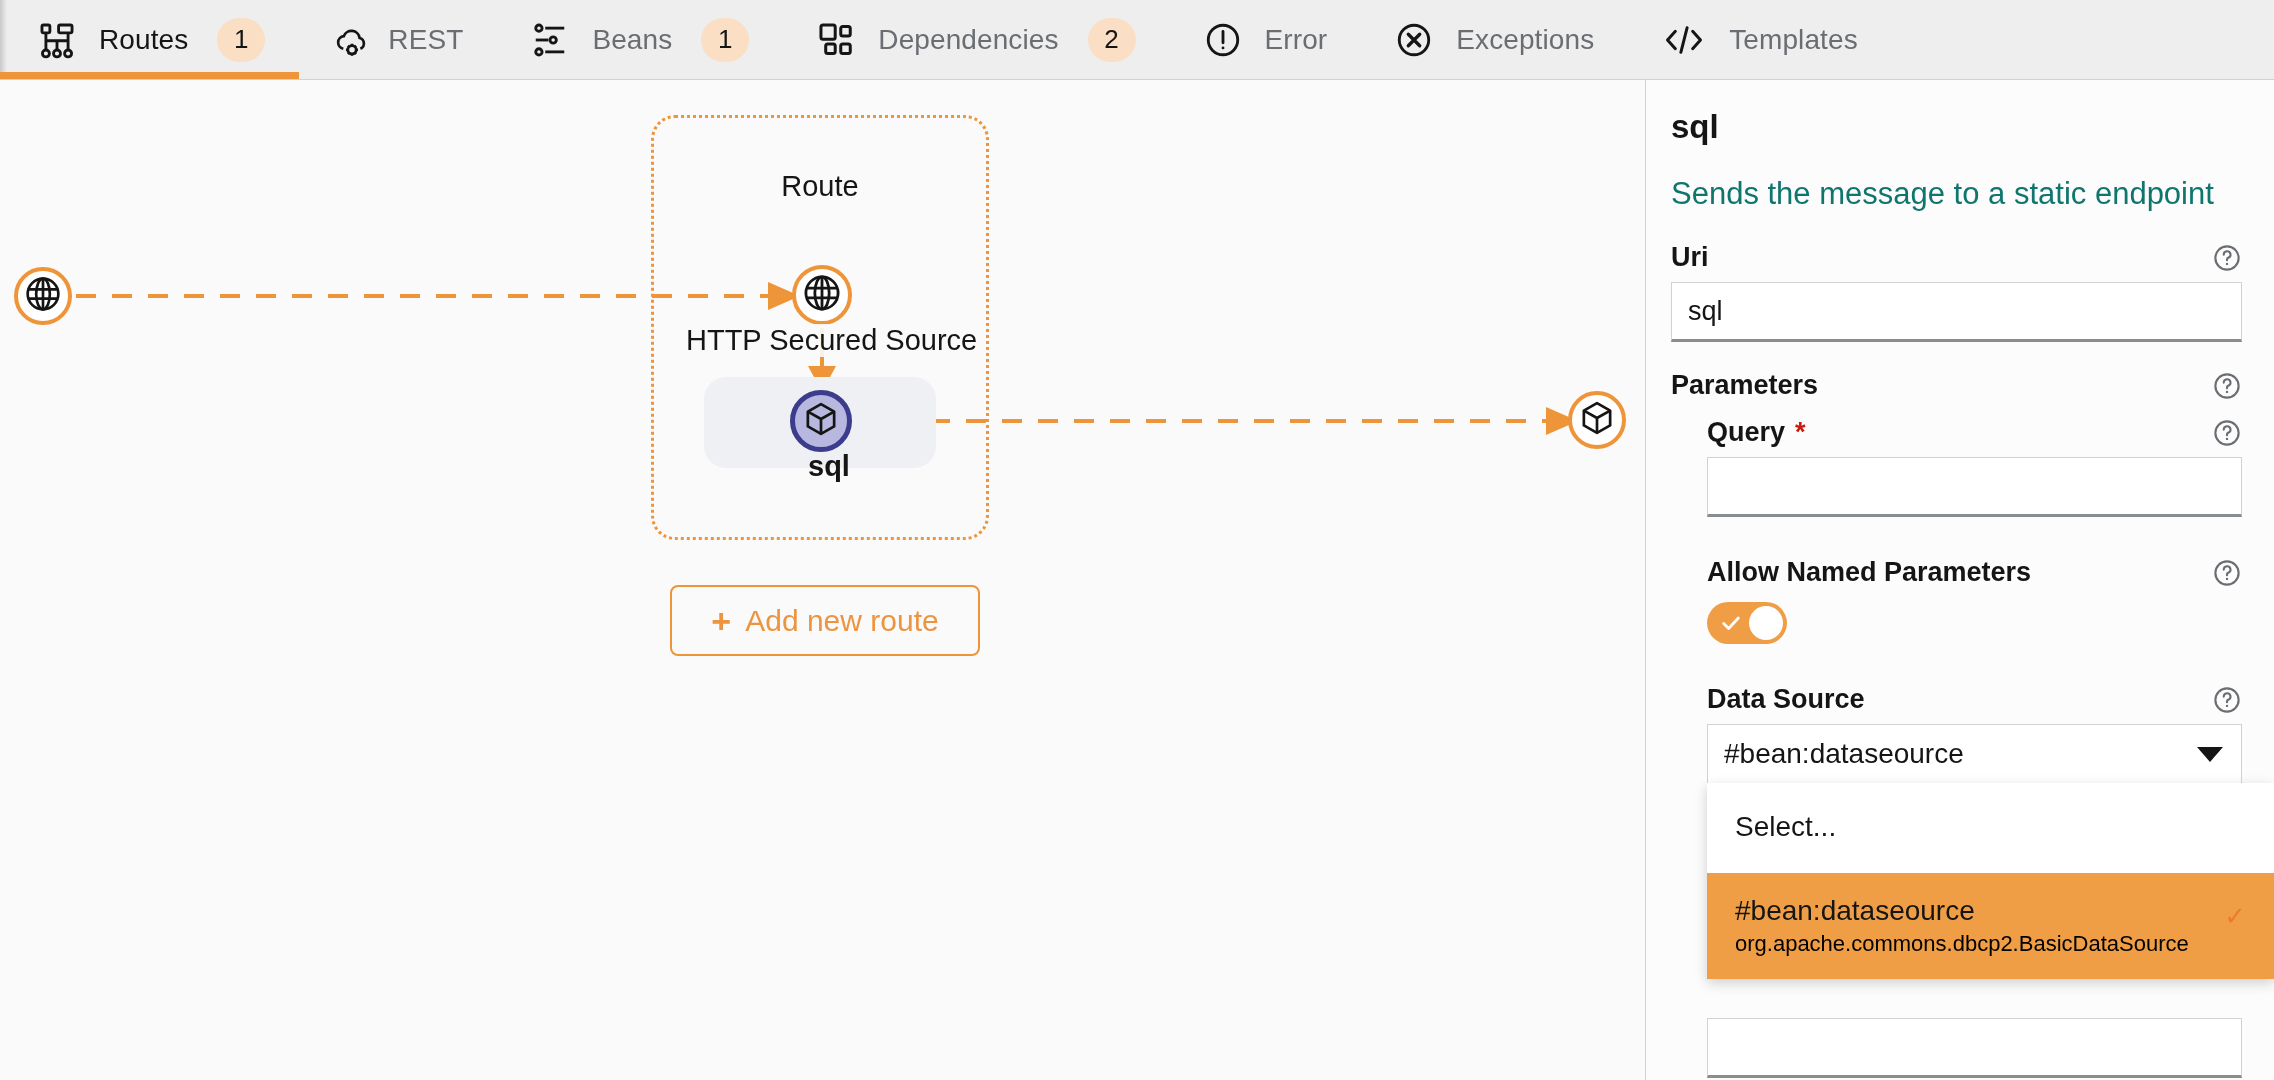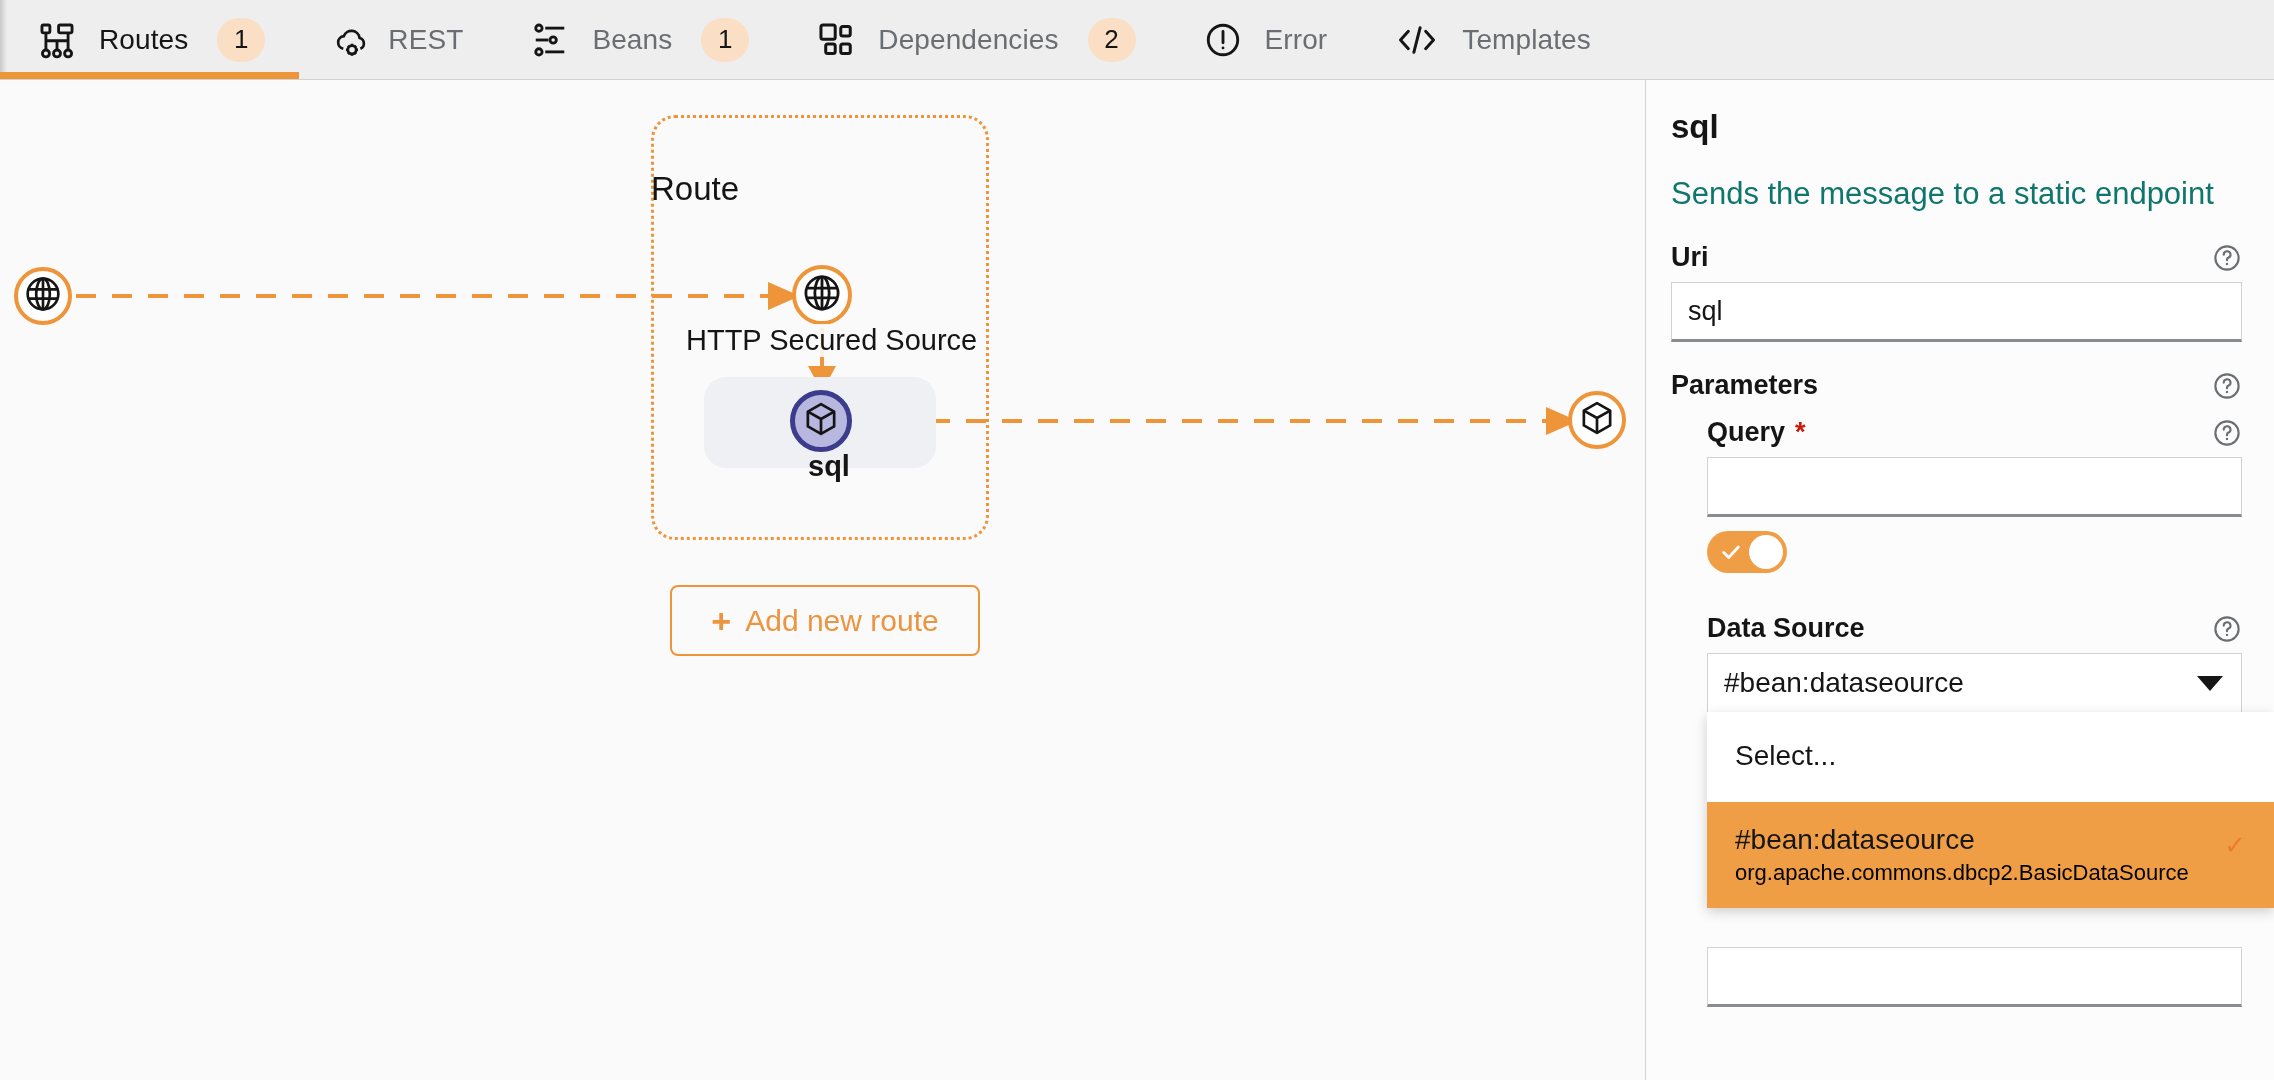--- a/index.html
+++ b/index.html
@@ -69,22 +69,22 @@
   .route-box {
     position: absolute;
     left: 651px; top: 35px;
     width: 338px; height: 425px;
     border: 3px dotted #ee9439;
     border-radius: 24px;
     background: transparent;
   }
   .route-title {
     position: absolute; left: 0; right: 0; top: 55px;
-    text-align: left;
-    font-size: 33px; color: #151515;
+    text-align: center;
+    font-size: 29px; color: #151515;
   }
 
   .node-circle {
     position: absolute;
     border-radius: 50%;
     display: flex; align-items: center; justify-content: center;
     background: #ffffff;
   }
   .node-http {
     left: 792px; top: 185px;
@@ -303,20 +303,29 @@
       <span class="ticon">
         <svg width="38" height="38" viewBox="0 0 24 24" fill="none" stroke="#151515" stroke-width="1.8">
           <circle cx="12" cy="12" r="9.3"></circle>
           <path d="M12 6.6v7.2" stroke-linecap="round"></path>
           <circle cx="12" cy="17" r="0.9" fill="#151515" stroke="none"></circle>
         </svg>
       </span>
       <span class="tlabel">Error</span>
     </div>
 
+    <div class="tab tab-exceptions">
+      <span class="ticon">
+        <svg width="38" height="38" viewBox="0 0 24 24" fill="none" stroke="#151515" stroke-width="1.8">
+          <circle cx="12" cy="12" r="9.3"></circle>
+          <path d="M8.4 8.4l7.2 7.2M15.6 8.4l-7.2 7.2" stroke-linecap="round" stroke-width="2.1"></path>
+        </svg>
+      </span>
+      <span class="tlabel">Exceptions</span>
+    </div>
 
     <div class="tab tab-templates">
       <span class="ticon">
         <svg width="44" height="38" viewBox="0 0 28 24" fill="none" stroke="#151515" stroke-width="1.9" stroke-linecap="round" stroke-linejoin="round">
           <path d="M8.5 6.5L3.5 12l5 5.5"></path>
           <path d="M19.5 6.5l5 5.5-5 5.5"></path>
           <path d="M16 4.2l-4 15.6"></path>
         </svg>
       </span>
       <span class="tlabel">Templates</span>
@@ -432,20 +441,30 @@
             <svg width="30" height="30" viewBox="0 0 24 24" fill="none" stroke="currentColor" stroke-width="1.7">
               <circle cx="12" cy="12" r="9.3"></circle>
               <path d="M9.4 9.3a2.7 2.7 0 1 1 3.4 2.6c-.6.2-.8.7-.8 1.3v.6" stroke-linecap="round"></path>
               <circle cx="12" cy="16.7" r="0.95" fill="currentColor" stroke="none"></circle>
             </svg>
           </span>
         </div>
         <input class="text-input" value="" style="">
 
         
+        <div class="field-row" style="margin-top:40px;">
+          <span class="field-label">Allow Named Parameters</span>
+          <span class="help-icon">
+            <svg width="30" height="30" viewBox="0 0 24 24" fill="none" stroke="currentColor" stroke-width="1.7">
+              <circle cx="12" cy="12" r="9.3"></circle>
+              <path d="M9.4 9.3a2.7 2.7 0 1 1 3.4 2.6c-.6.2-.8.7-.8 1.3v.6" stroke-linecap="round"></path>
+              <circle cx="12" cy="16.7" r="0.95" fill="currentColor" stroke="none"></circle>
+            </svg>
+          </span>
+        </div>
         <div class="toggle">
           <span class="check">
             <svg width="22" height="24" viewBox="0 0 24 24" fill="none" stroke="#ffffff" stroke-width="3" stroke-linecap="round" stroke-linejoin="round">
               <path d="M4 12.5l5.5 5.5L20 6.5"></path>
             </svg>
           </span>
           <span class="knob"></span>
         </div>
 
         

